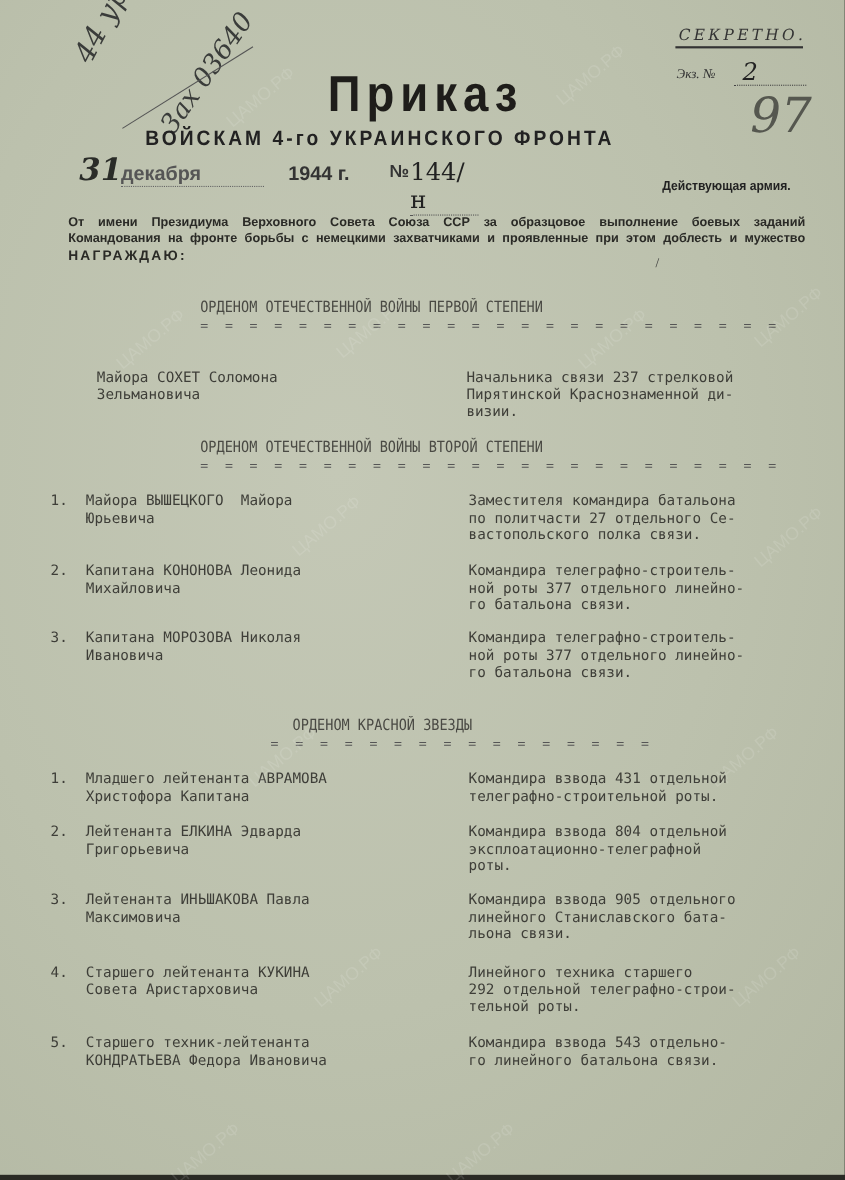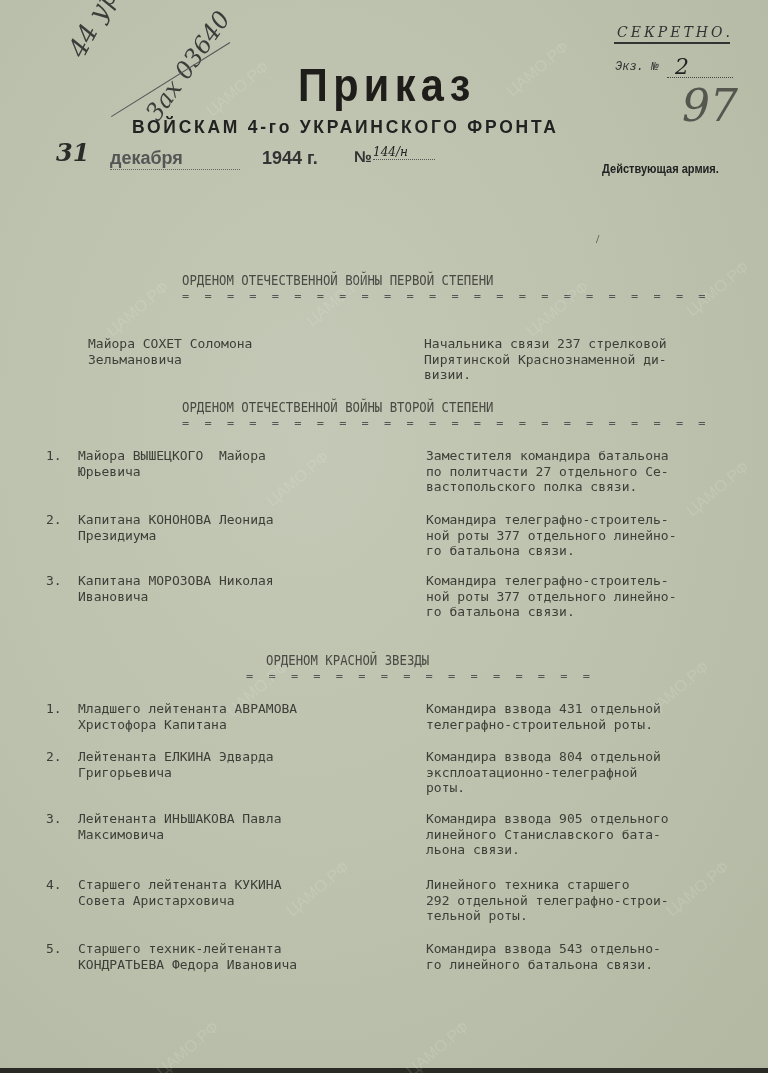--- a/index.html
+++ b/index.html
@@ -4,31 +4,31 @@
   <style>
     html, body { margin:0; padding:0; }
     body { width:768px; height:1073px; background:#2a2a24; overflow:hidden; position:relative; }
     .paper {
       position:absolute; left:0; top:0; width:768px; height:1068px;
       background: radial-gradient(ellipse at 40% 40%, #c4c8b6 0%, #bcc1ad 55%, #b3b8a3 100%);
       color:#262520;
     }
     .secret { position:absolute; left:617px; top:24px; font-family:"DejaVu Serif", serif; font-style:italic; font-size:14px; letter-spacing:3px; color:#333; }
     .secret-line { position:absolute; left:614px; top:42px; width:116px; height:2px; background:#333; }
-    .copy { position:absolute; left:615px; top:60px; font-family:Liberation Mono, monospace; font-style:italic; font-size:12px; color:#333; }
+    .copy { position:absolute; left:615px; top:60px; font-family:Liberation Serif, serif; font-style:italic; font-size:12px; color:#333; }
     .copy-line { position:absolute; left:667px; top:77px; width:66px; border-bottom:1px dotted #444; }
     .copy-num { position:absolute; left:675px; top:54px; font-family:"DejaVu Serif", serif; font-style:italic; font-size:22px; color:#222; }
     .hand { position:absolute; font-family:"DejaVu Serif", serif; font-style:italic; color:#3a3c3a; }
     .title { position:absolute; left:298px; top:58px; font-family:"Liberation Sans", sans-serif; font-weight:bold; font-size:46px; letter-spacing:6px; color:#1e1d1a; transform:scaleX(0.9); transform-origin:left; }
     .subtitle { position:absolute; left:132px; top:116px; font-family:"Liberation Sans", sans-serif; font-weight:bold; font-size:19px; letter-spacing:3px; color:#222; transform:scaleX(0.92); transform-origin:left; }
     .dateline { position:absolute; top:148px; font-family:"Liberation Sans", sans-serif; font-size:18px; color:#333; }
     .date-month { left:110px; font-weight:bold; color:#555; width:130px; border-bottom:1px dotted #666; }
     .date-year { left:242px; font-weight:bold;margin-left:20px; }
     .order-no { left:354px; font-weight:bold; font-size:16px; }
-    .order-val { position:absolute; left:373px; top:145px; font-family:"DejaVu Serif", serif; font-style:italic; font-size:12px; color:#222; border-bottom:1px dotted #555; width:62px; }
+    .order-val { position:absolute; left:373px; top:145px; font-family:"DejaVu Serif", serif; font-size:22px; color:#222; border-bottom:1px dotted #555; width:62px; }
     .army { position:absolute; left:602px; top:162px; font-family:"Liberation Sans", sans-serif; font-weight:bold; font-size:12px; color:#222; transform:scaleX(0.92); transform-origin:left; }
     .intro { position:absolute; left:62px; top:195px; width:670px; font-family:"Liberation Sans", sans-serif; font-weight:bold; font-size:11.5px; line-height:15px; color:#2a2a26; text-align:justify; word-spacing:2px; }
     .intro .award { letter-spacing:2px; font-size:12.5px; }
     .heading { position:absolute; font-family:"DejaVu Sans Mono", monospace; font-size:14px; color:#4a4a44; letter-spacing:0px; transform:scaleX(0.88); transform-origin:left; }
     .rule { position:absolute; font-family:"DejaVu Sans Mono", monospace; font-size:12px; color:#555; letter-spacing:4px; }
     .entry { position:absolute; font-family:"DejaVu Sans Mono", monospace; font-size:13px; line-height:15.5px; color:#3e3e38; }
     .entry .num { position:absolute; left:0; top:0; }
     .entry .name { position:absolute; left:32px; top:0; white-space:pre; }
     .entry .pos { position:absolute; left:380px; top:0; width:340px; white-space:pre; }
     .stamp-dash { position:absolute; left:596px; top:232px; font-size:12px; color:#333; }
@@ -46,27 +46,31 @@
 
   <div class="secret">СЕКРЕТНО.</div>
   <div class="secret-line"></div>
   <div class="copy">Экз. №</div>
   <div class="copy-line"></div>
   <div class="copy-num">2</div>
 
   <div class="title">Приказ</div>
   <div class="subtitle">ВОЙСКАМ 4-го УКРАИНСКОГО ФРОНТА</div>
 
-  <div class="hand" style="left:56px; top:138px; font-size:24px; font-weight:bold; color:#2a2c28;">31</div>
+  <div class="hand" style="left:72px; top:138px; font-size:28px; font-weight:bold; color:#2a2c28;">31</div>
   <div class="dateline date-month">декабря</div>
   <div class="dateline date-year">1944 г.</div>
   <div class="dateline order-no">№</div>
   <div class="order-val">144/н</div>
   <div class="army">Действующая армия.</div>
 
+  <div class="intro">
+    <span>От имени Президиума Верховного Совета Союза ССР за образцовое выполнение боевых заданий Командования на фронте борьбы с немецкими захватчиками и проявленные при этом доблесть и мужество</span>
+    <span class="award">НАГРАЖДАЮ:</span>
+  </div>
   <div class="stamp-dash">/</div>
 
   <div class="heading" style="left:182px; top:272px;">ОРДЕНОМ ОТЕЧЕСТВЕННОЙ ВОЙНЫ ПЕРВОЙ СТЕПЕНИ</div>
   <div class="rule" style="left:182px; top:289px;">= = = = = = = = = = = = = = = = = = = = = = = =</div>
 
   <div class="entry" style="left:56px; top:336px;">
     <span class="num"></span>
     <span class="name">Майора СОХЕТ Соломона
 Зельмановича</span>
     <span class="pos" style="left:368px;">Начальника связи 237 стрелковой
@@ -81,21 +85,21 @@
     <span class="num">1.</span>
     <span class="name">Майора ВЫШЕЦКОГО  Майора
 Юрьевича</span>
     <span class="pos">Заместителя командира батальона
 по политчасти 27 отдельного Се-
 вастопольского полка связи.</span>
   </div>
   <div class="entry" style="left:46px; top:512px;">
     <span class="num">2.</span>
     <span class="name">Капитана КОНОНОВА Леонида
-Президиума</span>
+Михайловича</span>
     <span class="pos">Командира телеграфно-строитель-
 ной роты 377 отдельного линейно-
 го батальона связи.</span>
   </div>
   <div class="entry" style="left:46px; top:573px;">
     <span class="num">3.</span>
     <span class="name">Капитана МОРОЗОВА Николая
 Ивановича</span>
     <span class="pos">Командира телеграфно-строитель-
 ной роты 377 отдельного линейно-

